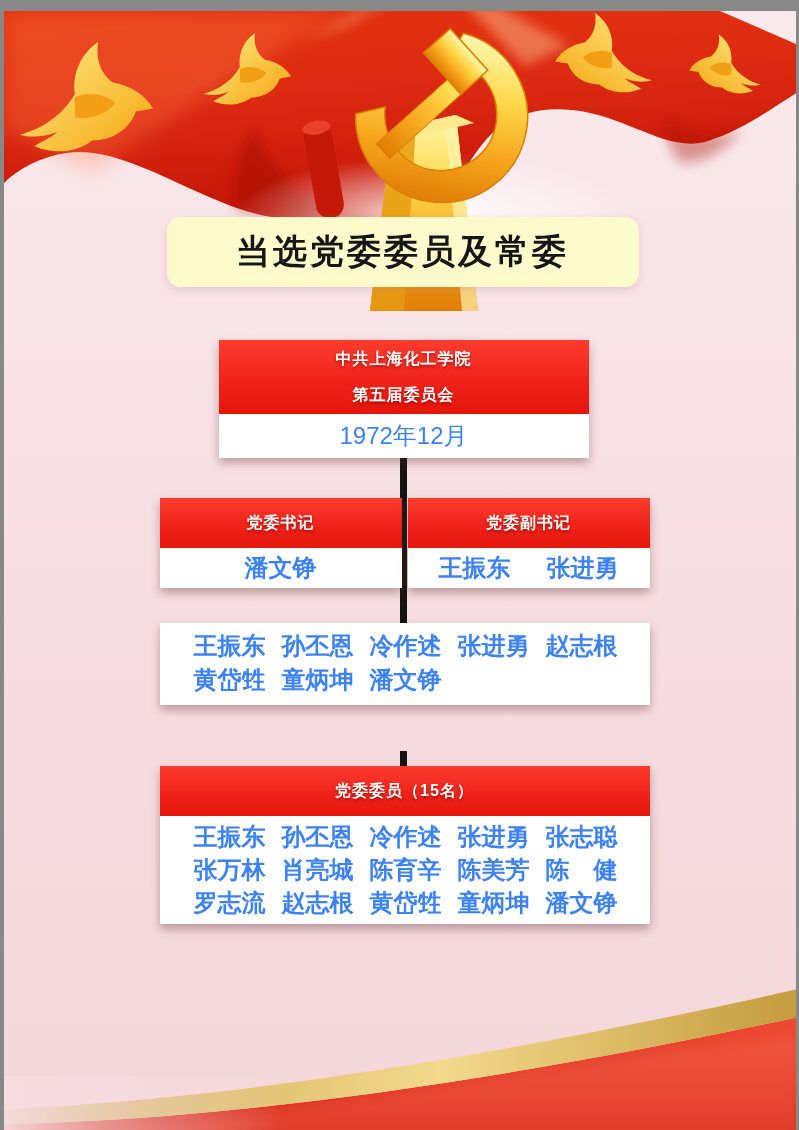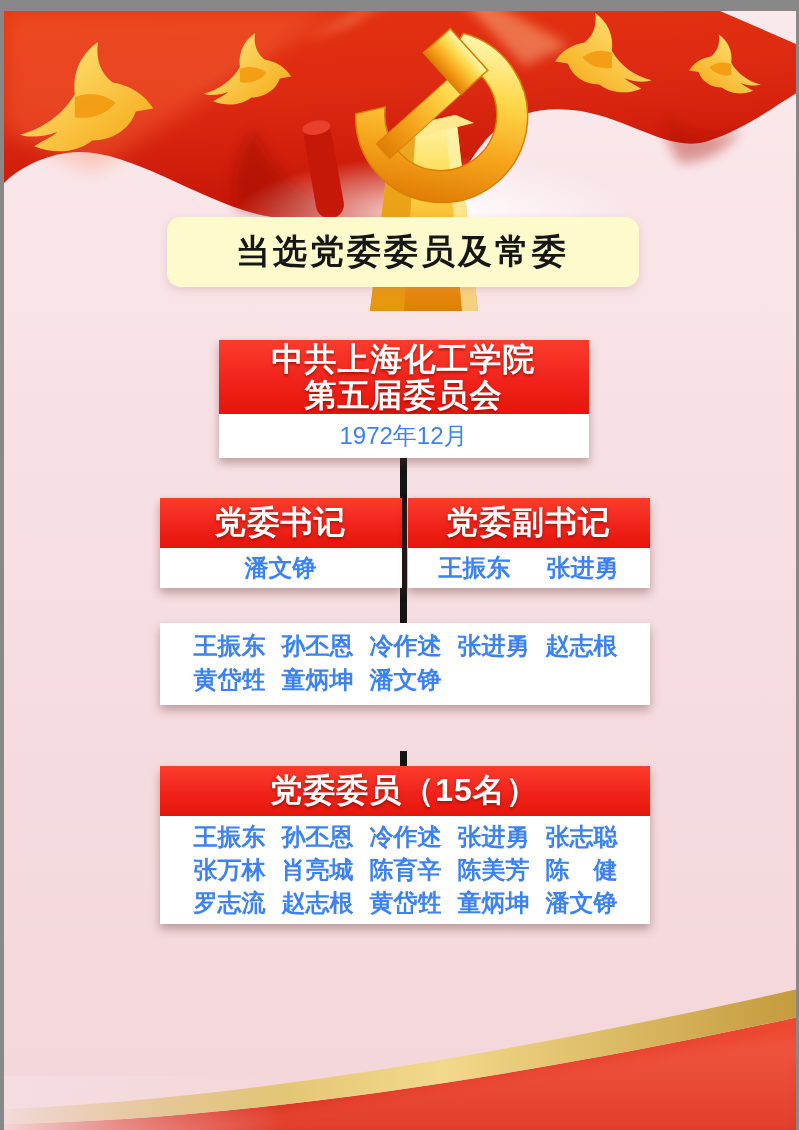--- a/index.html
+++ b/index.html
@@ -18,21 +18,21 @@
     font-size:34px;font-weight:bold;letter-spacing:3px;color:#161616;
     box-shadow:0 3px 8px rgba(190,130,130,.28);z-index:3;
   }
   .connector{position:absolute;left:396px;width:7px;background:var(--connector-black,#141414);z-index:1;}
   #conn-a{top:447px;height:167px;}
   #conn-b{top:740px;height:42px;}
   .node{position:absolute;z-index:2;box-shadow:0 5px 9px rgba(100,45,45,.38);}
   .red-head{
     background:linear-gradient(180deg,#fc3c2d 0%,var(--accent-red,#f0231b) 55%,#e51509 100%);
     color:#fff;font-weight:bold;display:flex;align-items:center;justify-content:center;
-    text-shadow:0 2px 3px rgba(120,8,4,.6);font-size:32px;letter-spacing:1px;
+    text-shadow:0 2px 3px rgba(120,8,4,.6);font-size:16px;letter-spacing:1px;
   }
   .white-body{background:#ffffff;color:#3b82f6;}
   
   #root-box{left:215px;top:329px;width:370px;}
   #root-head{height:74px;flex-direction:column;line-height:36px;}
   #root-date{height:44px;display:flex;align-items:center;justify-content:center;font-size:24px;font-weight:400;}
   
   .sec-box{top:487px;width:242px;}
   #sec-left{left:156px;}
   #sec-right{left:404px;}

